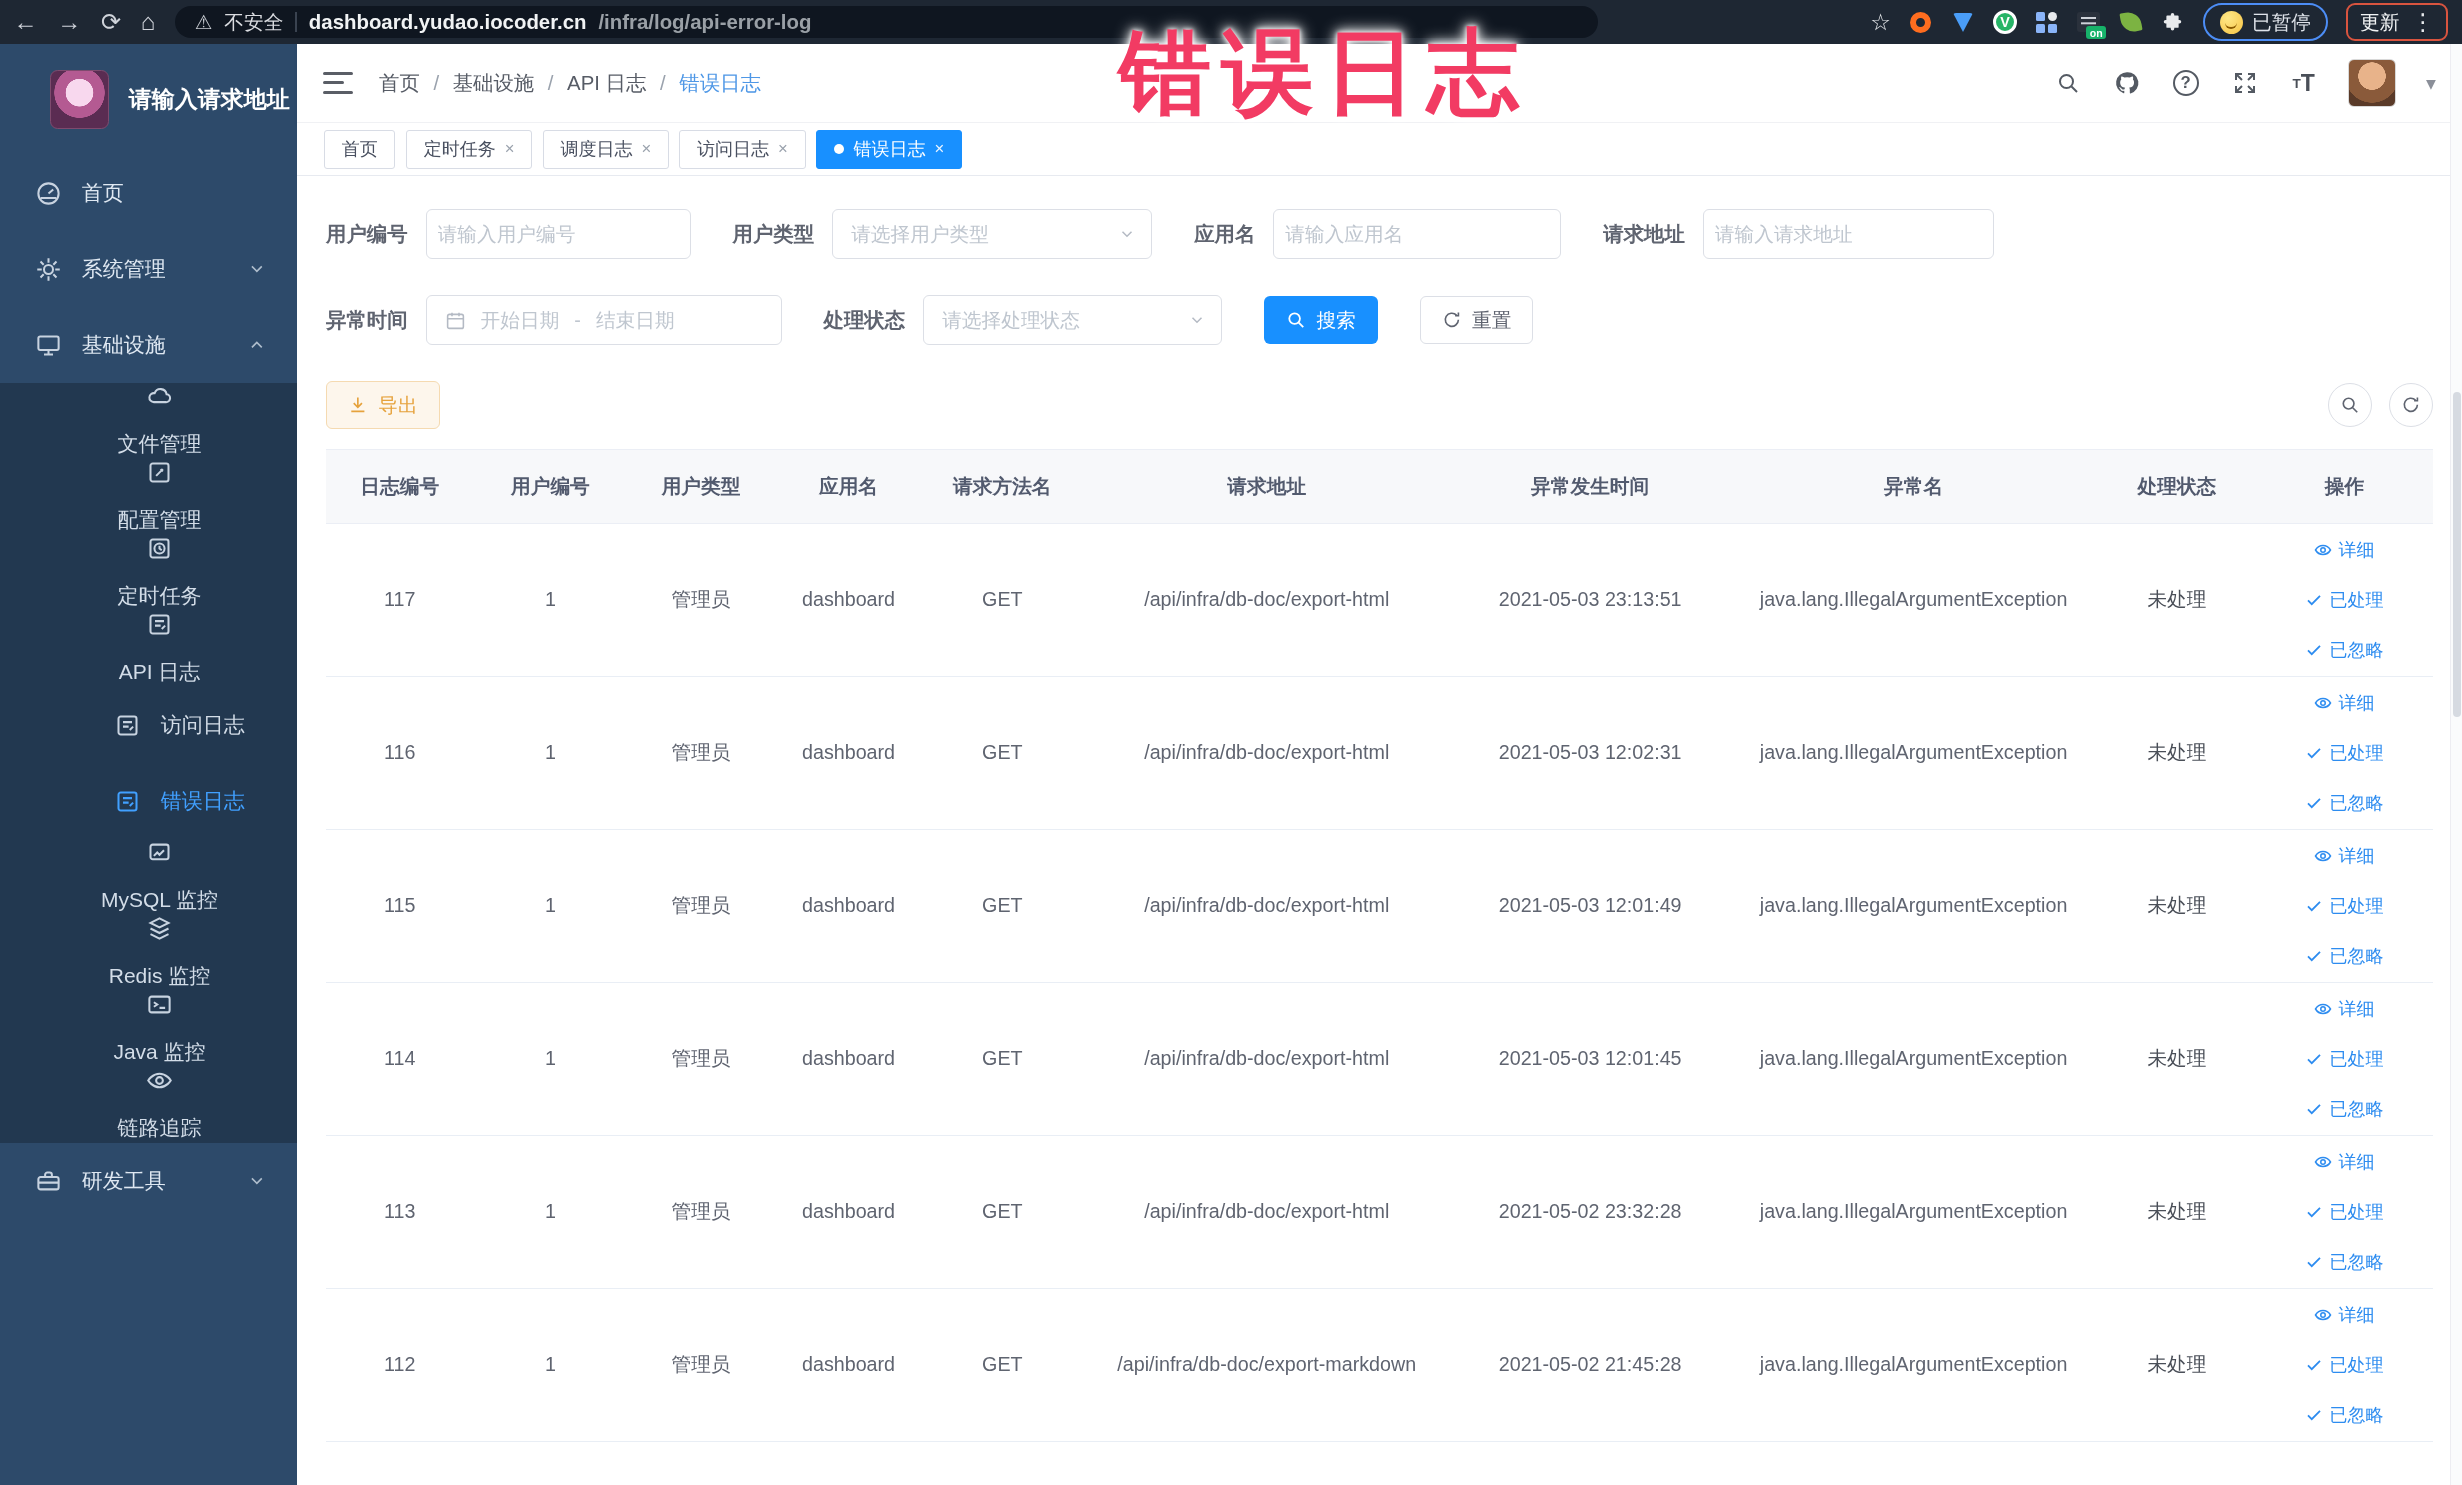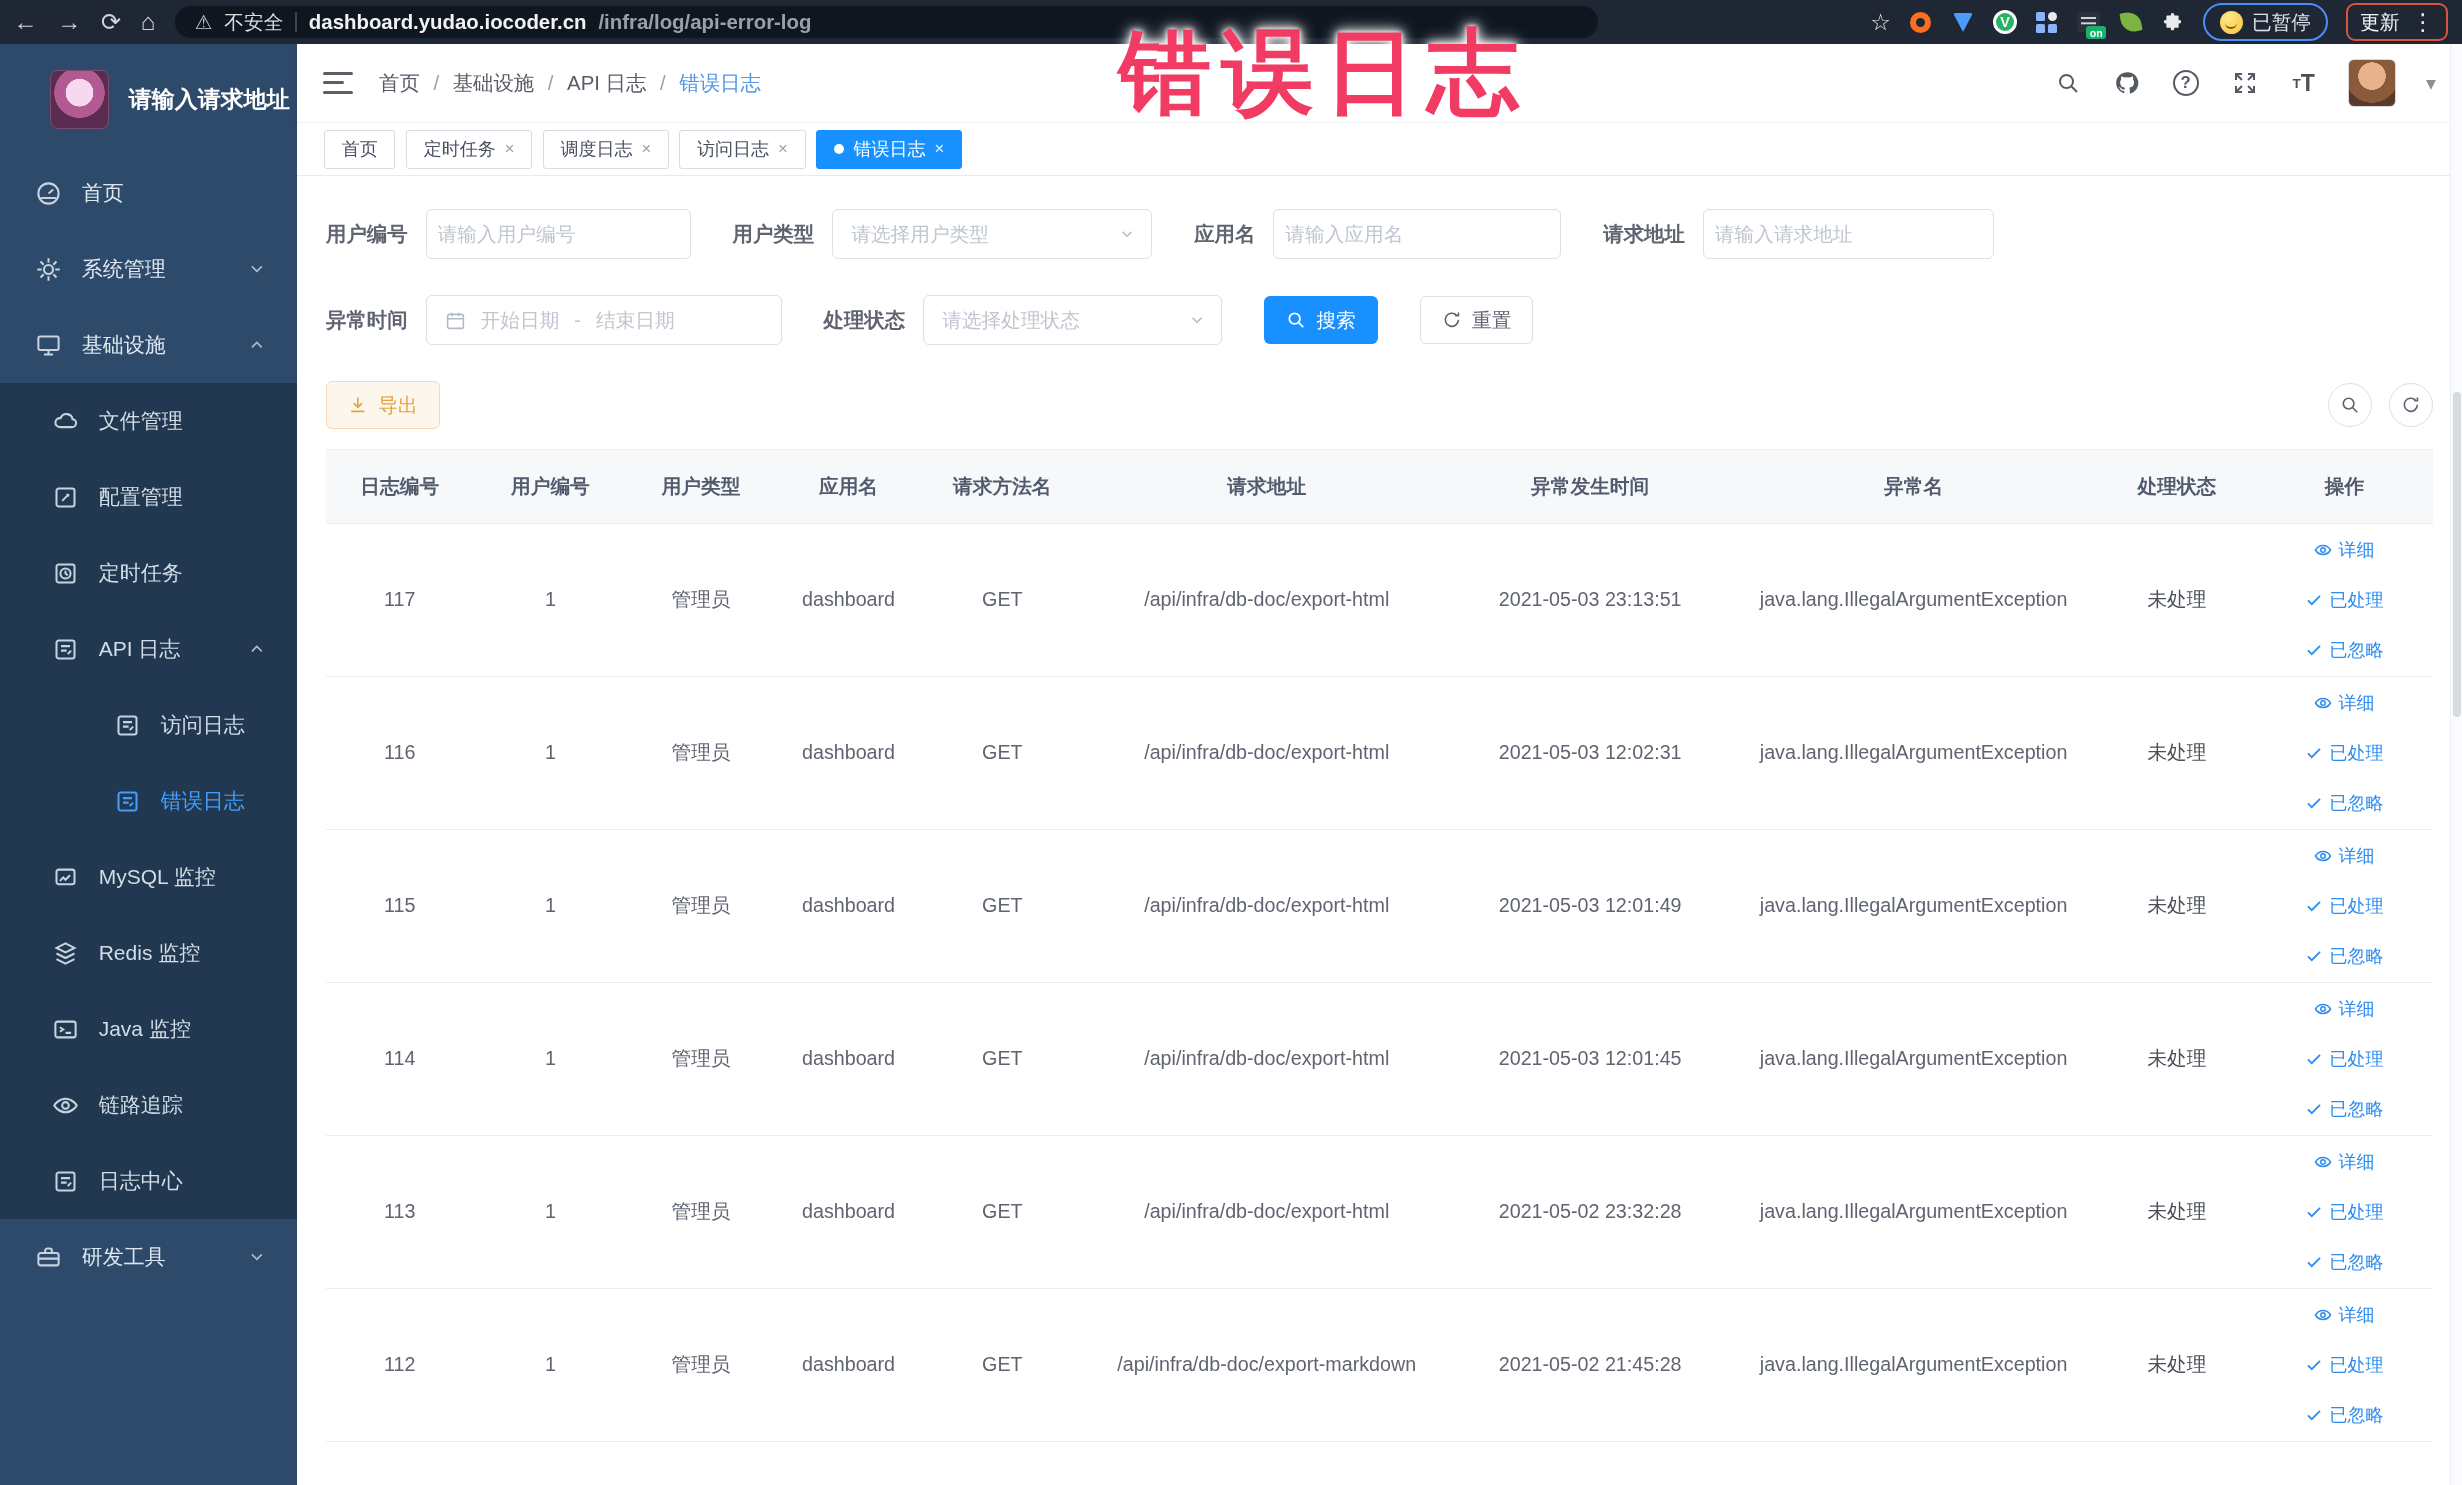--- a/index.html
+++ b/index.html
@@ -45,21 +45,21 @@
   
   .sidebar { position:absolute; left:0; top:44px; width:297px; height:1442px; background:#2d4a6a; color:#dfe8f2; overflow:hidden; }
   .logo-row { display:flex; align-items:center; gap:19.7px; padding:26px 0 26px 50px; }
   .logo-img { width:59px; height:59px; border-radius:7.6px; background:
     radial-gradient(circle at 50% 38%, #f8d8ee 0 30%, #b45a92 31% 55%, #5a2c52 56%); border:1.5px solid #7e4a6e; }
   .logo-title { font-size:23px; font-weight:bold; color:#ffffff; }
   .nav-item { height:76px; display:flex; align-items:center; gap:19.7px; padding:0 30px 0 35px; font-size:21px; cursor:pointer; }
   .nav-item .ni { width:27px; height:27px; flex:0 0 27px; color:#c8d3e0; }
   .nav-item .chev { margin-left:auto; width:19.7px; height:19.7px; color:#aebdcc; }
   .submenu { background:#223850; }
-  .nav-item.lvl2 { padding-left:52px; color:#d3dde8; }
+  .nav-item.lvl2 { padding-left:52px; color:#d3dde8;flex-direction:column; }
   .nav-item.lvl3 { padding-left:114px; color:#d3dde8; }
   .nav-item.active { color:#41a0ff; }
   .nav-item.active .ni { color:#41a0ff; }
 
   
   .app-header { position:absolute; left:297px; top:44px; width:2165px; height:79px; background:#fff;
     display:flex; align-items:center; padding:0 26px; border-bottom:0.8px solid #f0f1f4; box-shadow:0 1.5px 4.5px rgba(0,0,0,.04); }
   .hamburger { width:30px; height:26px; position:relative; margin-right:26px; cursor:pointer; }
   .hamburger i { position:absolute; left:0; height:3px; background:#5a5e66; border-radius:1.5px; }
   .hamburger i:nth-child(1){ top:1.5px; width:30px; } .hamburger i:nth-child(2){ top:11.4px; width:21px; } .hamburger i:nth-child(3){ top:21px; width:30px; }
@@ -287,27 +287,20 @@
         </svg>
       <span>Java 监控</span>
     </div>
     <div class="nav-item lvl2">
       <svg class="ni" viewBox="0 0 24 24" fill="none" stroke="currentColor" stroke-width="1.8">
           <path d="M2 12s3.5-6 10-6 10 6 10 6-3.5 6-10 6-10-6-10-6z"></path>
           <circle cx="12" cy="12" r="3"></circle>
         </svg>
       <span>链路追踪</span>
     </div>
-    <div class="nav-item lvl2">
-      <svg class="ni" viewBox="0 0 24 24" fill="none" stroke="currentColor" stroke-width="1.8">
-          <rect x="4" y="4" width="16" height="16" rx="2"></rect>
-          <path d="M8 9h8M8 13h5M14 16l3-3"></path>
-        </svg>
-      <span>日志中心</span>
-    </div>
   </div>
 
   <div class="nav-item">
     <svg class="ni" viewBox="0 0 24 24" fill="none" stroke="currentColor" stroke-width="1.8">
         <rect x="3" y="8" width="18" height="11" rx="2"></rect>
         <path d="M9 8V6a2 2 0 0 1 2-2h2a2 2 0 0 1 2 2v2M3 13h18"></path>
       </svg>
     <span>研发工具</span>
     <svg class="chev" viewBox="0 0 24 24" fill="none" stroke="currentColor" stroke-width="2">
         <path d="M6 9l6 6 6-6"></path>

